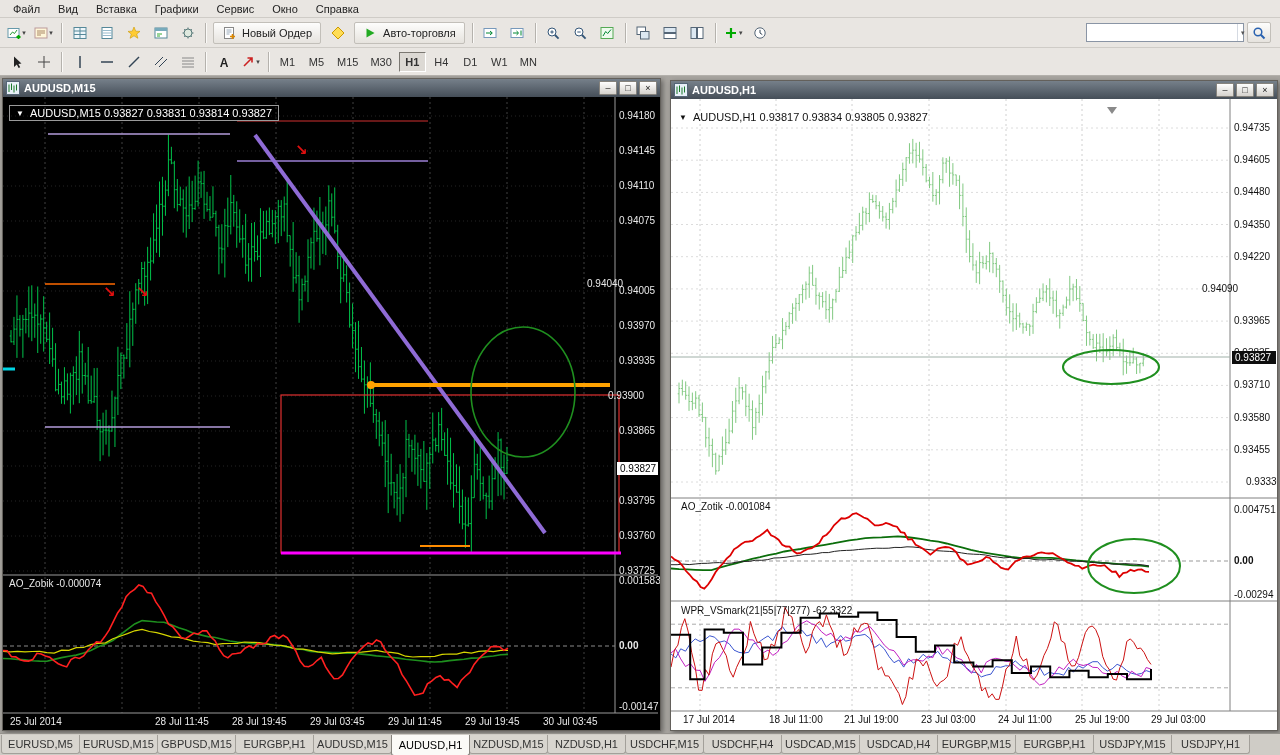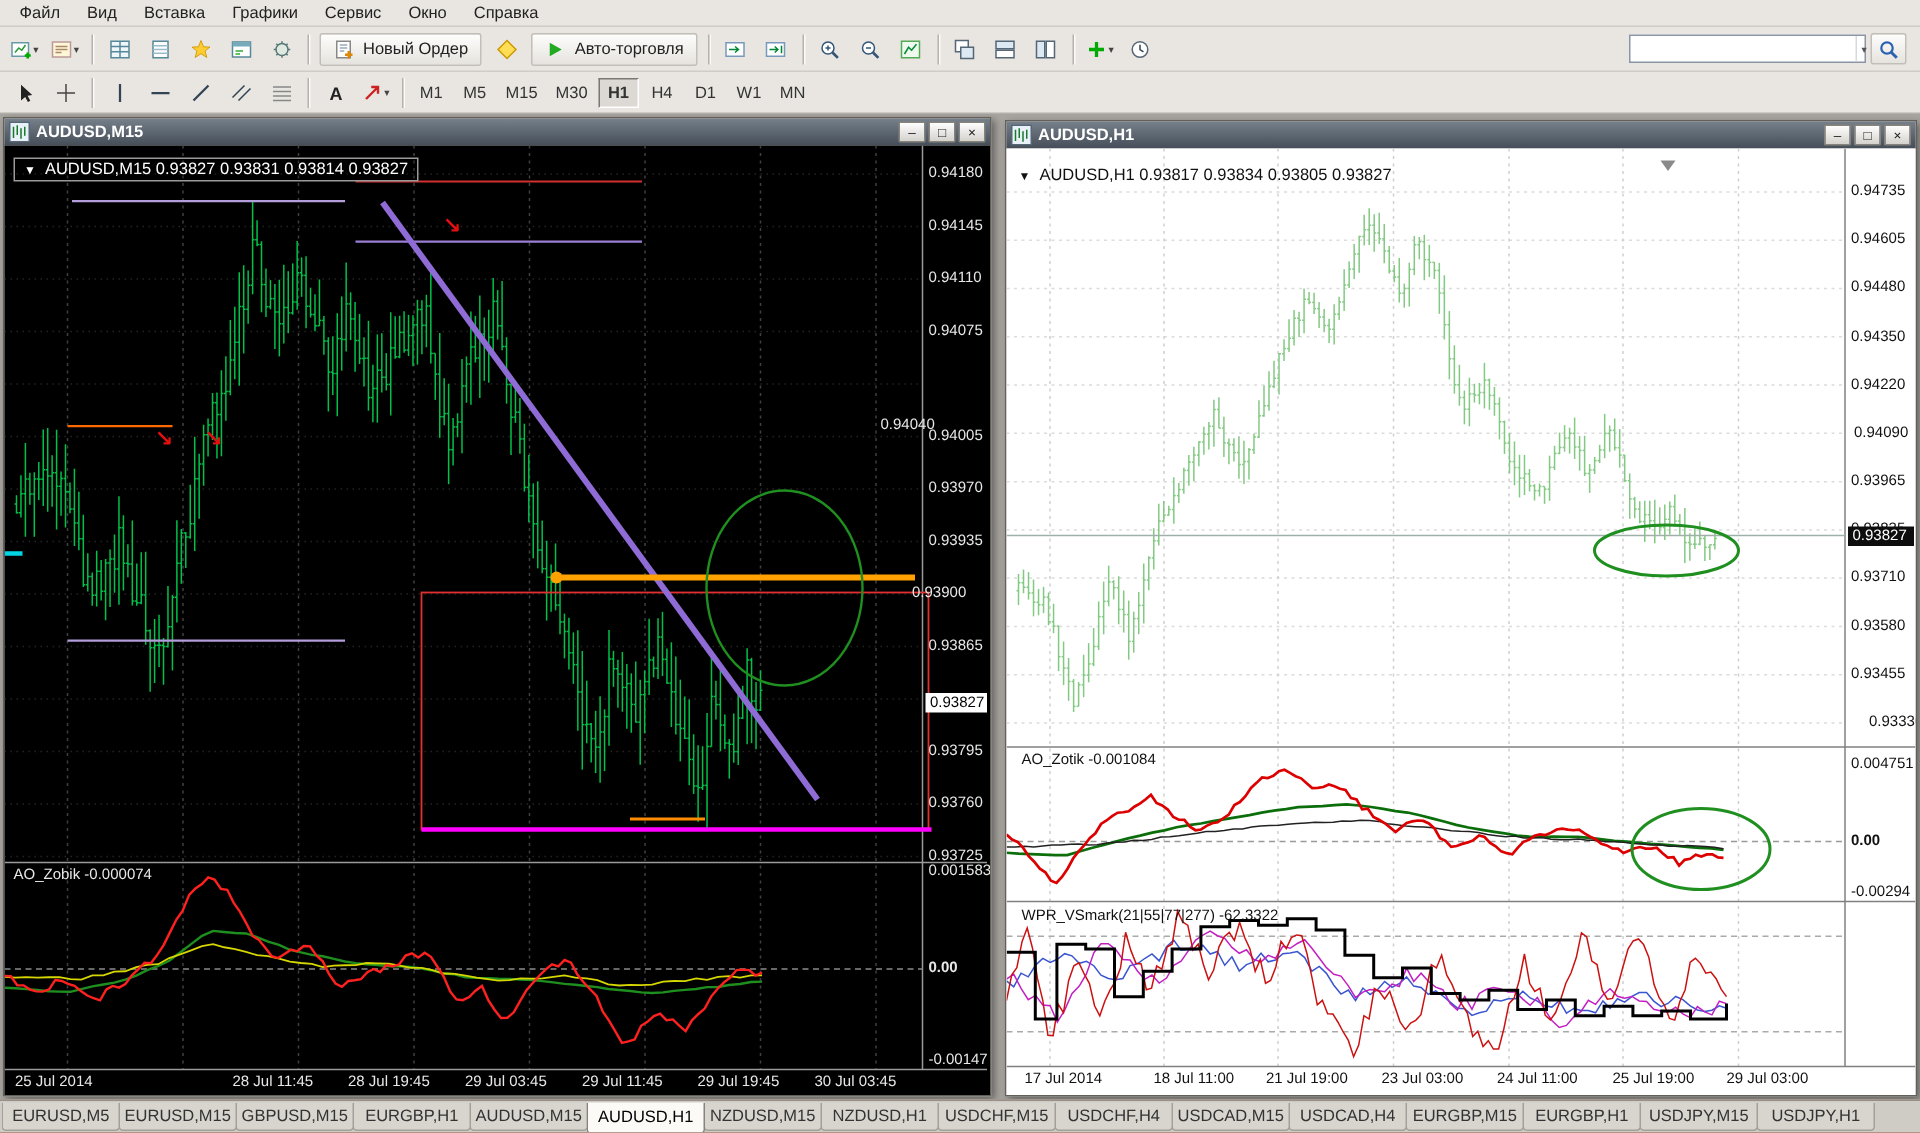--- a/index.html
+++ b/index.html
@@ -1356,21 +1356,21 @@
             <span>AUDUSD,H1 0.93817 0.93834 0.93805 0.93827</span>
           </div>
         <div class="indlabel indR1">AO_Zotik -0.001084</div>
         <div class="indlabel indR2">WPR_VSmark(21|55|77|277) -62.3322</div>
         <div class="ptag ptagR">0.93827</div>
       <div class="alabel" style="left: 563px; top: 23px; color: rgb(17, 17, 17);">0.94735</div>
           <div class="alabel" style="left: 563px; top: 55px; color: rgb(17, 17, 17);">0.94605</div>
           <div class="alabel" style="left: 563px; top: 87px; color: rgb(17, 17, 17);">0.94480</div>
           <div class="alabel" style="left: 563px; top: 120px; color: rgb(17, 17, 17);">0.94350</div>
           <div class="alabel" style="left: 563px; top: 152px; color: rgb(17, 17, 17);">0.94220</div>
-          <div class="alabel" style="left: 565px; top: 184px; color: rgb(17, 17, 17); text-align: center;">0.94090</div>
+          <div class="alabel" style="left: 531px; top: 184px; color: rgb(17, 17, 17); text-align: center;">0.94090</div>
           <div class="alabel" style="left: 563px; top: 216px; color: rgb(17, 17, 17);">0.93965</div>
           <div class="alabel" style="left: 563px; top: 248px; color: rgb(17, 17, 17);">0.93835</div>
           <div class="alabel" style="left: 563px; top: 280px; color: rgb(17, 17, 17);">0.93710</div>
           <div class="alabel" style="left: 563px; top: 313px; color: rgb(17, 17, 17);">0.93580</div>
           <div class="alabel" style="left: 563px; top: 345px; color: rgb(17, 17, 17);">0.93455</div>
           <div class="alabel" style="left: 563px; top: 377px; color: rgb(17, 17, 17); padding-left: 12px;">0.93330</div>
           <div class="alabel" style="left: 563px; top: 405px; color: rgb(17, 17, 17);">0.004751</div>
           <div class="alabel" style="left: 563px; top: 456px; color: rgb(17, 17, 17); font-weight: bold;">0.00</div>
           <div class="alabel" style="left: 563px; top: 490px; color: rgb(17, 17, 17);">-0.00294</div>
           <div class="alabel" style="left: 12px; top: 615px; color: rgb(17, 17, 17);">17 Jul 2014</div>

